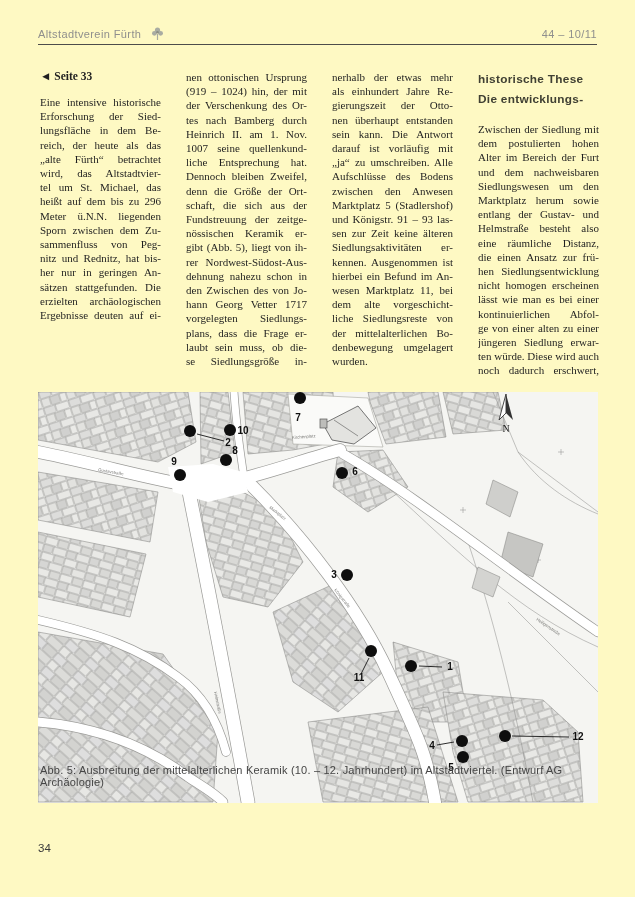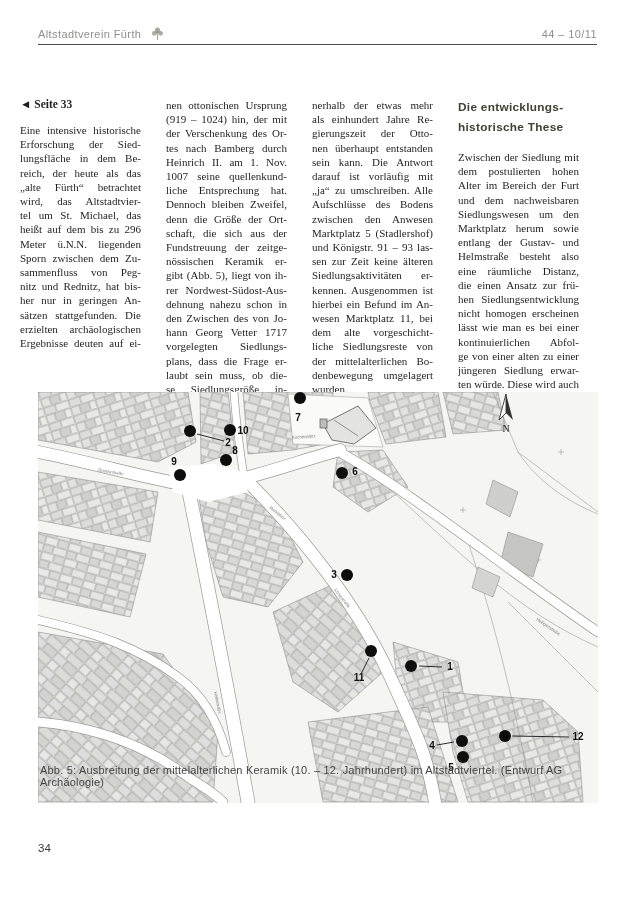--- a/index.html
+++ b/index.html
@@ -1,28 +1,28 @@
 <!DOCTYPE html>
 <html><head>
 <meta charset="utf-8">
 <style>
   html,body{margin:0;padding:0;background:#e9e9e7;}
-  .page{position:relative;width:635px;height:897px;margin:0 auto;background:#ffffff;
+  .page{position:relative;width:635px;height:897px;margin:0 auto;background:#fef9c3;
         font-family:"Liberation Serif",serif;color:#1f1f1f;overflow:hidden;}
 
   
   .hdr{position:absolute;left:38px;right:38px;top:24px;height:20px;
        border-bottom:1.6px solid #4d4d4b;display:flex;align-items:center;
        font-family:"Liberation Sans",sans-serif;font-size:11px;color:#8f8f8d;letter-spacing:.4px;}
   .hdr .logo{margin-left:10px;}
   .hdr .issue{margin-left:auto;}
 
   
-  .columns{position:absolute;left:20px;top:70px;width:559px;
-           display:grid;grid-template-columns:repeat(4,1fr);column-gap:25px;margin-top:28px;}
+  .columns{position:absolute;left:40px;top:70px;width:559px;
+           display:grid;grid-template-columns:repeat(4,1fr);column-gap:25px;}
   .backref{font-weight:bold;font-size:11.5px;margin-bottom:6px;}
   .colheading div{font-family:"Liberation Sans",sans-serif;font-weight:bold;
                   font-size:11.8px;line-height:19.5px;color:#404033;letter-spacing:.3px;}
   .colbody{margin-top:13px;}
   .colbody.first{margin-top:0;}
   .colbody div{font-size:11px;line-height:14.2px;text-align:justify;text-align-last:justify;
                overflow:hidden;max-height:14.3px;}
   .colbody div.flush{text-align-last:left;}
 
   
@@ -128,22 +128,22 @@
           <div>wesen Marktplatz 11, bei</div>
           <div>dem alte vorgeschicht-</div>
           <div>liche Siedlungsreste von</div>
           <div>der mittelalterlichen Bo-</div>
           <div>denbewegung umgelagert</div>
           <div class="flush">wurden.</div>
         </div>
     </div>
     <div>
       <div class="colheading">
+          <div>historische These</div>
           <div>Die entwicklungs-</div>
-          <div>historische These</div>
         </div>
       <div class="colbody">
           <div>Zwischen der Siedlung mit</div>
           <div>dem postulierten hohen</div>
           <div>Alter im Bereich der Furt</div>
           <div>und dem nachweisbaren</div>
           <div>Siedlungswesen um den</div>
           <div>Marktplatz herum sowie</div>
           <div>entlang der Gustav- und</div>
           <div>Helmstraße besteht also</div>

